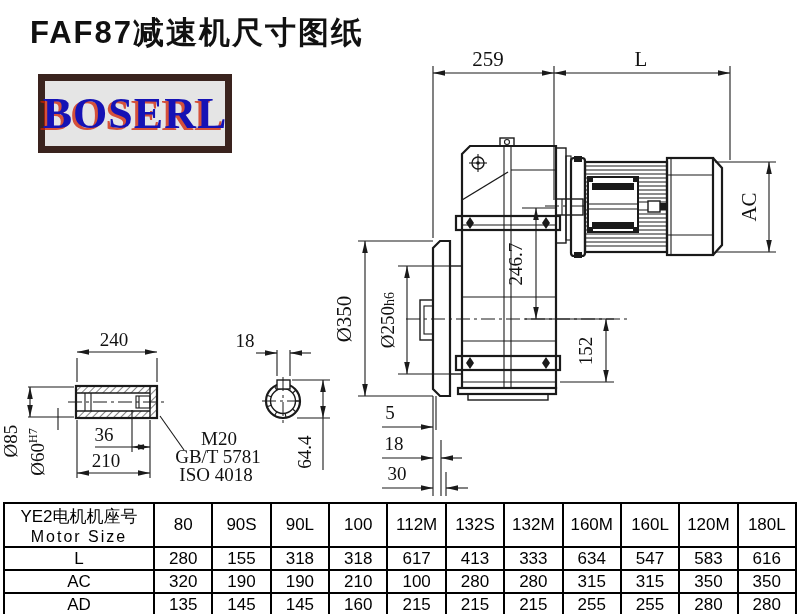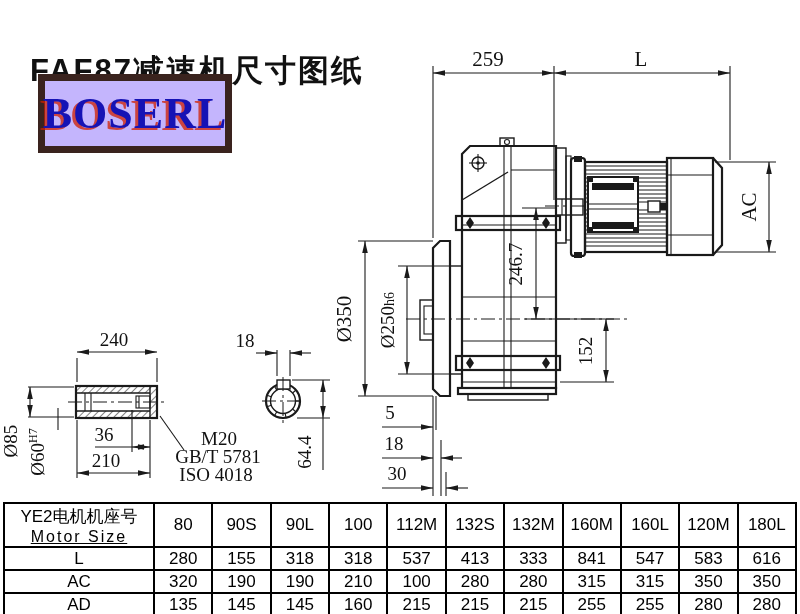--- a/index.html
+++ b/index.html
@@ -1,39 +1,39 @@
 <!DOCTYPE html>
 <html><head>
 <meta charset="utf-8">
 <style>
   html,body{margin:0;padding:0;}
   body{width:800px;height:614px;background:#fff;position:relative;overflow:hidden;
        font-family:"Liberation Sans",sans-serif;color:#000;}
   .title{position:absolute;left:30px;top:12px;font-size:31px;font-weight:bold;
-         letter-spacing:2px;color:#111;white-space:nowrap;margin-top:38px;}
+         letter-spacing:2px;color:#111;white-space:nowrap;}
   .logo{position:absolute;left:38px;top:74px;width:180px;height:65px;
-        border:7px solid #3a231e;background:#c4b5fd;display:flex;align-items:center;justify-content:center;}
+        border:7px solid #3a231e;background:#e5e5e5;display:flex;align-items:center;justify-content:center;}
   .logo span{font-family:"Liberation Serif",serif;font-weight:bold;font-size:44px;line-height:1;
         color:#1512b5;letter-spacing:1px;text-shadow:-3px 2px 0 rgba(207,31,0,0.75);}
   svg.drawing{position:absolute;left:0;top:0;}
   .ln{stroke:#1a1a1a;stroke-width:2.2;fill:none;}
   .md{stroke:#1a1a1a;stroke-width:1.4;fill:none;}
   .lt{stroke:#1a1a1a;stroke-width:1.1;fill:none;}
   .dl{stroke:#1a1a1a;stroke-width:1.1;fill:none;}
   .cl{stroke:#1a1a1a;stroke-width:1;fill:none;stroke-dasharray:14 4 3 4;}
   .fill{fill:#1a1a1a;stroke:none;}
   text.dt{font-family:"Liberation Serif",serif;font-size:19px;fill:#111;}
   text.big{font-size:21px;}
   .dim-table{position:absolute;left:3px;top:502px;width:794px;border-collapse:collapse;
              table-layout:fixed;background:#fff;}
   .dim-table td{border:2px solid #000;text-align:center;vertical-align:middle;
                 font-size:17px;padding:0;height:21px;}
   .dim-table tr.head td{height:42px;}
   .head-cn{font-size:17px;font-weight:normal;}
-  .head-en{font-size:16px;letter-spacing:2px;text-decoration:underline;}
+  .head-en{font-size:16px;letter-spacing:2px;}
 </style>
 </head>
 <body>
 
 <div class="title">FAF87减速机尺寸图纸</div>
 
 <div class="logo">
   <span>BOSERL</span>
 </div>
 
@@ -291,24 +291,24 @@
     <td>160L</td>
     <td>120M</td>
     <td>180L</td>
   </tr>
   <tr>
     <td>L</td>
     <td>280</td>
     <td>155</td>
     <td>318</td>
     <td>318</td>
-    <td>537</td>
+    <td>617</td>
     <td>413</td>
     <td>333</td>
-    <td>841</td>
+    <td>634</td>
     <td>547</td>
     <td>583</td>
     <td>616</td>
   </tr>
   <tr>
     <td>AC</td>
     <td>320</td>
     <td>190</td>
     <td>190</td>
     <td>210</td>

